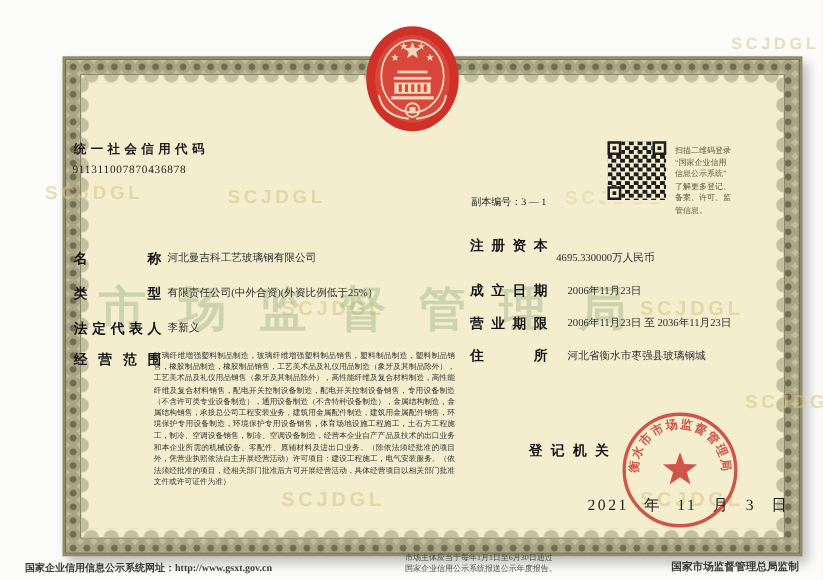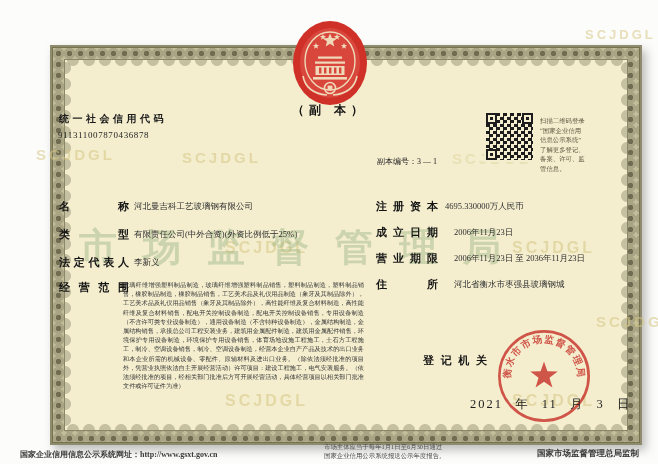--- a/index.html
+++ b/index.html
@@ -112,21 +112,20 @@
     <circle cx="39" cy="68" r="5.5" fill="none" stroke="#efd9b8" stroke-width="1.6"></circle>
     <rect x="36.6" y="65.6" width="4.8" height="4.8" fill="#efd9b8"></rect>
     <path d="M12 56 q 3 17 24 19" stroke="#efd9b8" stroke-width="1.6" fill="none"></path>
     <path d="M66 56 q -3 17 -24 19" stroke="#efd9b8" stroke-width="1.6" fill="none"></path>
   </svg>
 </div>
 
 <div class="credit-label">统一社会信用代码</div>
 <div class="credit-code">911311007870436878</div>
 <div class="title-wrap">
-  <div class="subtitle">（副 本）</div>
 </div>
 <div class="copy-no">副本编号：3 — 1</div>
 
 <div class="qr">
   <div class="finder" style="left:0;top:0;"></div>
   <div class="finder" style="right:0;top:0;"></div>
   <div class="finder" style="left:0;bottom:0;"></div>
 </div>
 <div class="qr-caption">扫描二维码登录
 “国家企业信用
@@ -146,21 +145,21 @@
 <div class="row">
   <span class="flabel" style="left:59px;top:255px;width:70px;">法定代表人</span>
   <span class="fvalue" style="left:123px;top:257px;">李新义</span>
 </div>
 <div class="row">
   <span class="flabel" style="left:59px;top:280px;width:70px;">经营范围</span>
 </div>
 <div class="scope-text">玻璃纤维增强塑料制品制造，玻璃纤维增强塑料制品销售，塑料制品制造，塑料制品销售，橡胶制品制造，橡胶制品销售，工艺美术品及礼仪用品制造（象牙及其制品除外），工艺美术品及礼仪用品销售（象牙及其制品除外），高性能纤维及复合材料制造，高性能纤维及复合材料销售，配电开关控制设备制造，配电开关控制设备销售，专用设备制造（不含许可类专业设备制造），通用设备制造（不含特种设备制造），金属结构制造，金属结构销售，承接总公司工程安装业务，建筑用金属配件制造，建筑用金属配件销售，环境保护专用设备制造，环境保护专用设备销售，体育场地设施工程施工，土石方工程施工，制冷、空调设备销售，制冷、空调设备制造，经营本企业自产产品及技术的出口业务和本企业所需的机械设备、零配件、原辅材料及进出口业务。（除依法须经批准的项目外，凭营业执照依法自主开展经营活动）许可项目：建设工程施工，电气安装服务。（依法须经批准的项目，经相关部门批准后方可开展经营活动，具体经营项目以相关部门批准文件或许可证件为准）</div>
 
 <div class="row">
-  <span class="flabel" style="left:376px;top:199px;width:62px;">注册资本</span>
+  <span class="flabel" style="left:376px;top:189px;width:62px;">注册资本</span>
   <span class="fvalue" style="left:434px;top:201px;">4695.330000万人民币</span>
 </div>
 <div class="row">
   <span class="flabel" style="left:376px;top:225px;width:62px;">成立日期</span>
   <span class="fvalue" style="left:443px;top:227px;">2006年11月23日</span>
 </div>
 <div class="row">
   <span class="flabel" style="left:376px;top:251px;width:62px;">营业期限</span>
   <span class="fvalue" style="left:443px;top:253px;">2006年11月23日 至 2036年11月23日</span>
 </div>

